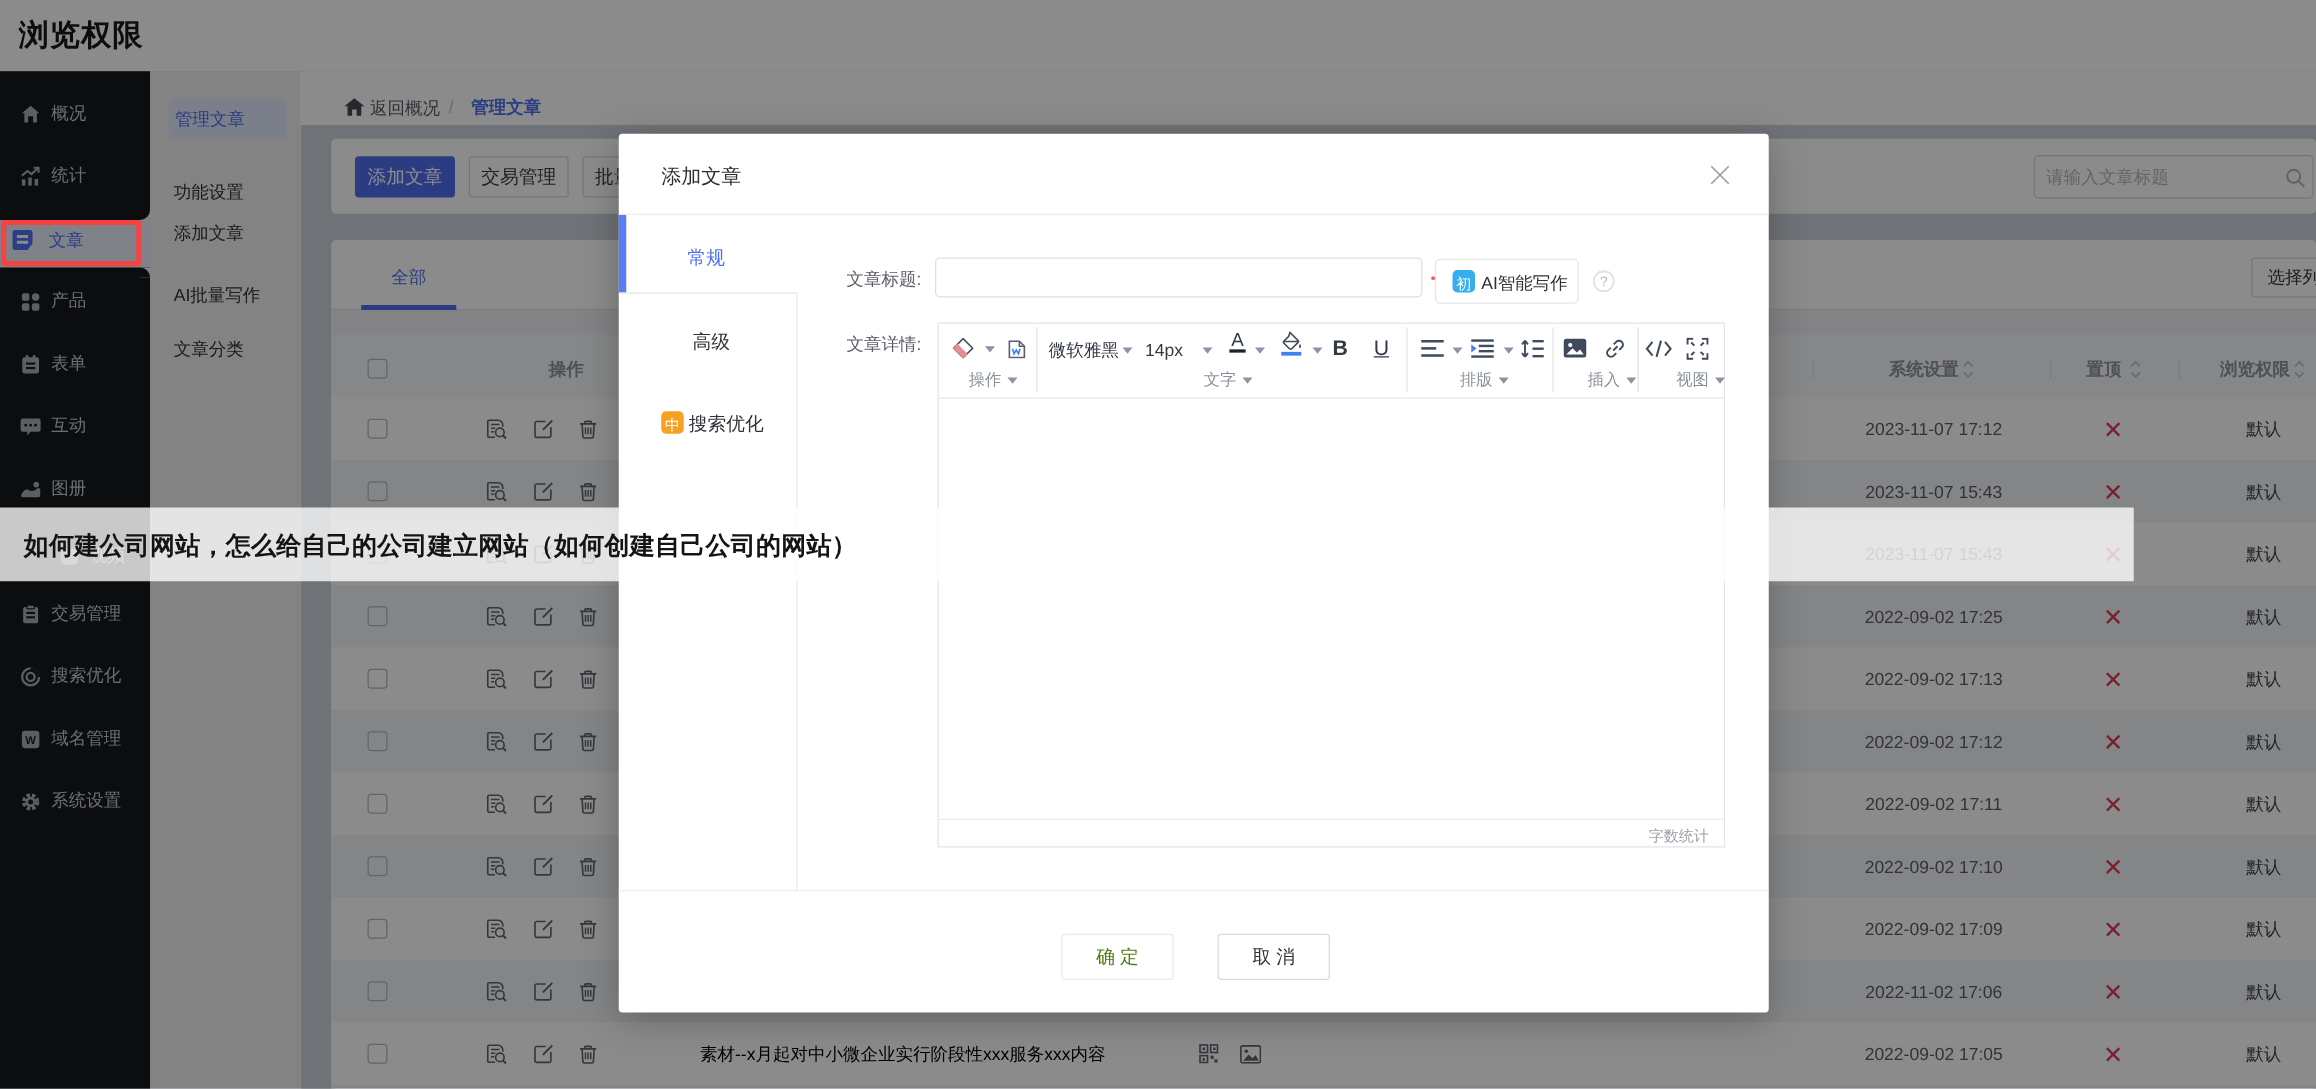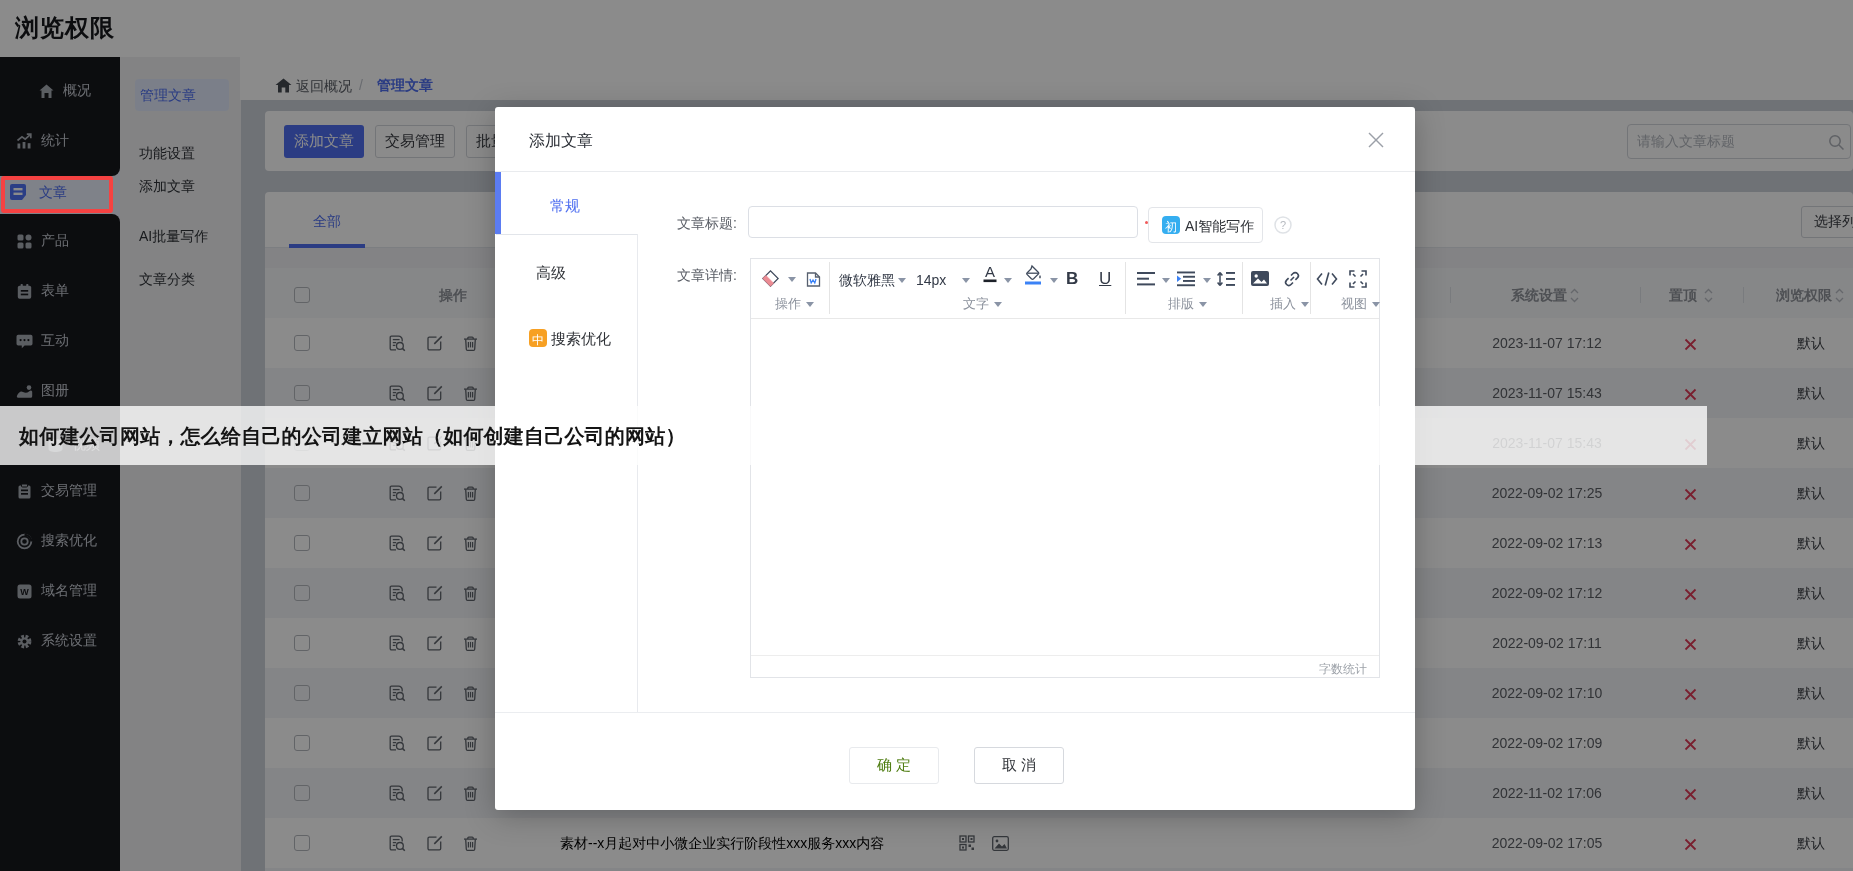--- a/index.html
+++ b/index.html
@@ -46,21 +46,21 @@
 .tbsep{position:absolute;width:1px;background:#e4e4e4;top:262px;height:52px;}
 .tblabel{position:absolute;top:295px;font-size:13px;color:#8b919c;white-space:nowrap;}
 .caret{display:inline-block;width:0;height:0;border-left:4px solid transparent;border-right:4px solid transparent;border-top:5px solid #8a94a6;vertical-align:middle;margin-left:4px;}
 .mbtn{position:absolute;width:90px;height:37px;border-radius:3px;background:#fff;font-size:15px;display:flex;align-items:center;justify-content:center;}
 </style></head><body>
 
 <div class="abs" id="hd">
     <div class="logo">浏览权限</div>
   </div>
 <div class="abs" id="sb1"></div>
-<div class="s1item" style="top:66px;padding-left:22px;"><svg width="17" height="17" viewBox="0 0 17 17">
+<div class="s1item" style="top:66px;"><svg width="17" height="17" viewBox="0 0 17 17">
       <path d="M8.5 1.5 L15.5 7.5 L13.5 7.5 L13.5 15 L10.5 15 L10.5 10 L6.5 10 L6.5 15 L3.5 15 L3.5 7.5 L1.5 7.5 Z" fill="#a8acb4"></path>
     </svg>概况</div>
 <div class="s1item" style="top:116px;"><svg width="17" height="17" viewBox="0 0 17 17">
       <rect x="1.5" y="10.5" width="2.8" height="5" fill="#a8acb4"></rect>
       <rect x="6.6" y="9" width="2.8" height="6.5" fill="#a8acb4"></rect>
       <rect x="11.7" y="10.2" width="2.8" height="5.3" fill="#a8acb4"></rect>
       <path d="M1.5 7.5 L6 3.8 L9.2 6.2 L14 1.8" fill="none" stroke="#a8acb4" stroke-width="1.7"></path>
       <path d="M10.8 1.2 h4 v4" fill="none" stroke="#a8acb4" stroke-width="1.7"></path>
     </svg>统计</div>
 <div class="abs" style="left:0;top:176px;width:120px;height:38px;background:#e9eefb;"></div>
@@ -504,21 +504,21 @@
 <div class="abs" style="left:529px;top:131px;font-size:16px;color:#2b2f36;">添加文章</div>
 <div class="abs" style="left:1368px;top:132px;"><svg width="16" height="16" viewBox="0 0 16 16">
       <line x1="1" y1="1" x2="15" y2="15" stroke="#9ba0a8" stroke-width="1.4"></line>
       <line x1="15" y1="1" x2="1" y2="15" stroke="#9ba0a8" stroke-width="1.4"></line>
     </svg></div>
 <div class="abs hline" style="left:495px;top:171px;width:920px;background:#e9ebee;"></div>
 <div class="abs" style="left:495px;top:172px;width:6px;height:62px;background:#5b7cf2;"></div>
 <div class="abs mtab" style="left:550px;top:197px;color:#4f6ff0;">常规</div>
 <div class="abs hline" style="left:496px;top:234px;width:141px;background:#e2e5ea;"></div>
 <div class="abs" style="left:637px;top:234px;width:1px;height:478px;background:#e8eaee;"></div>
-<div class="abs mtab" style="left:536px;top:264px;">高级</div>
+<div class="abs mtab" style="left:554px;top:264px;">高级</div>
 <div class="abs" style="left:529px;top:329px;width:18px;height:18px;background:#f7a023;border-radius:4px;"></div>
 <div class="abs" style="left:532px;top:332px;font-size:12px;color:#fff;">中</div>
 <div class="abs mtab" style="left:551px;top:330px;">搜索优化</div>
 <div class="abs mlabel" style="left:671px;top:215px;">文章标题:</div>
 <div class="abs" style="left:748px;top:206px;width:390px;height:32px;border:1px solid #dcdfe5;border-radius:4px;background:#fff;"></div>
 <div class="abs" style="left:1145px;top:221px;width:3px;height:3px;background:#f05a5a;border-radius:50%;"></div>
 <div class="abs" style="left:1148px;top:207px;width:115px;height:36px;border:1px solid #e3e5e9;border-radius:4px;background:#fff;"></div>
 <div class="abs" style="left:1162px;top:216px;width:18px;height:18px;background:#35aef0;border-radius:4px;"></div>
 <div class="abs" style="left:1165px;top:219px;font-size:12px;color:#fff;">初</div>
 <div class="abs" style="left:1185px;top:218px;font-size:14px;color:#2f3237;">AI智能写作</div>

